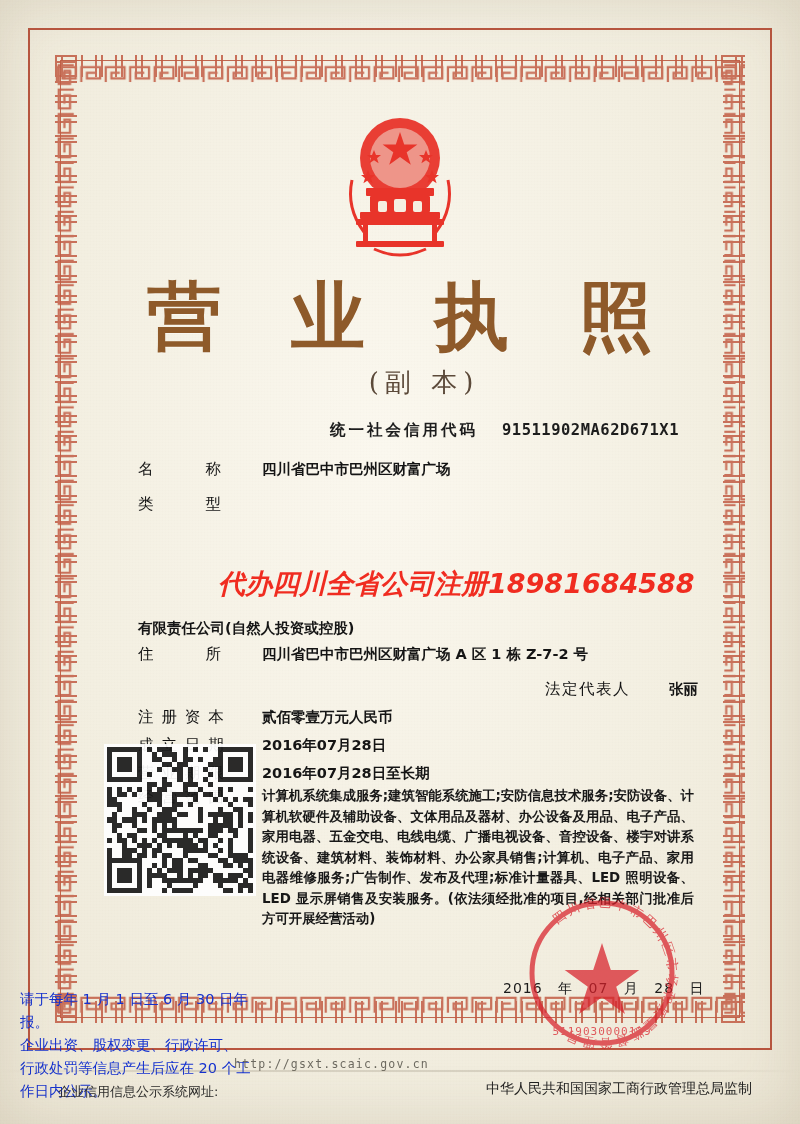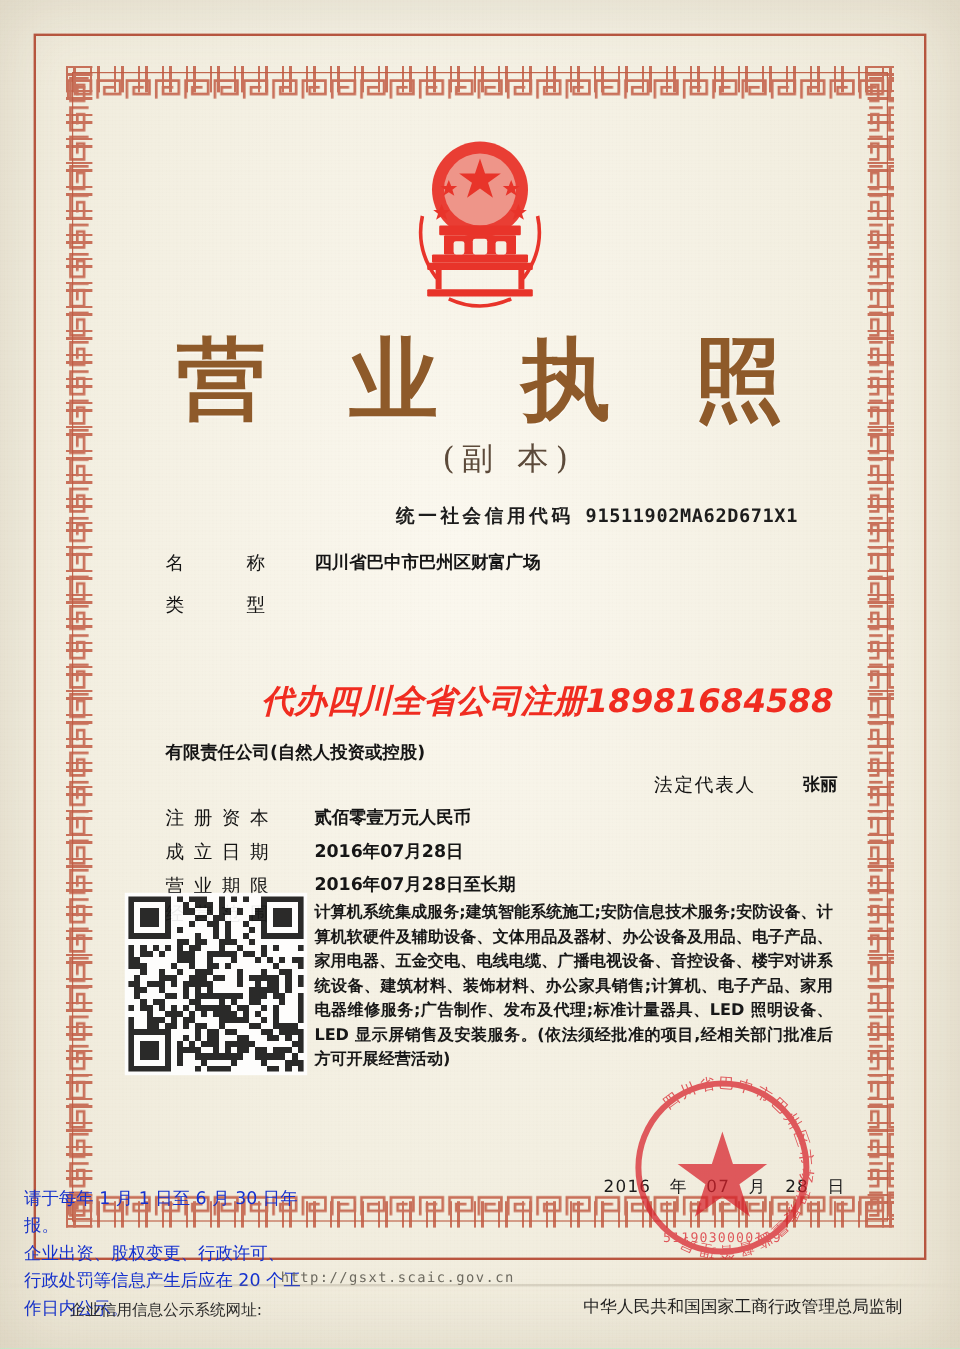--- a/index.html
+++ b/index.html
@@ -5,21 +5,21 @@
   html, body {
     margin: 0;
     padding: 0;
     background: #ffffff;
   }
   #page {
     position: relative;
     width: 800px;
     height: 1124px;
     overflow: hidden;
-    background: #86efac;
+    background: #bef264;
     font-family: "Liberation Serif", serif;
   }
   
   .paper-tint {
     position: absolute;
     inset: 0;
     background:
       radial-gradient(ellipse at 48% 40%, #fbf8ef 0%, #f3efe1 55%, #ece6d5 100%);
   }
   .paper-noise {
@@ -125,21 +125,21 @@
     font-size: 15.5px;
     color: #1d1d1d;
     font-weight: bold;
     letter-spacing: 1px;
     font-family: "DejaVu Sans", sans-serif;
   }
   .credit-line .label { letter-spacing: 3px; }
   .credit-line .code {
     font-family: "DejaVu Sans Mono", monospace;
     letter-spacing: .5px;
-    margin-left: 10px;
+    margin-left: 24px;
   }
 
   
   .fields {
     position: absolute;
     left: 138px;
     top: 458px;
     width: 560px;
   }
   .row {
@@ -372,20 +372,24 @@
   </div>
 
   <div class="fields">
     <div class="row r-name">
       <div class="lab">名　　称</div>
       <div class="val">四川省巴中市巴州区财富广场</div>
     </div>
     <div class="row r-type">
       <div class="lab">类　　型</div>
       <div class="val">有限责任公司(自然人投资或控股)</div>
+    </div>
+    <div class="row r-addr">
+      <div class="lab">住　　所</div>
+      <div class="val">四川省巴中市巴州区财富广场 A 区 1 栋 Z-7-2 号</div>
     </div>
     <div class="row r-rep">
       <div class="lab tight">法定代表人</div>
       <div class="val">张丽</div>
     </div>
     <div class="row r-cap">
       <div class="lab tight">注 册 资 本</div>
       <div class="val">贰佰零壹万元人民币</div>
     </div>
     <div class="row r-est">

